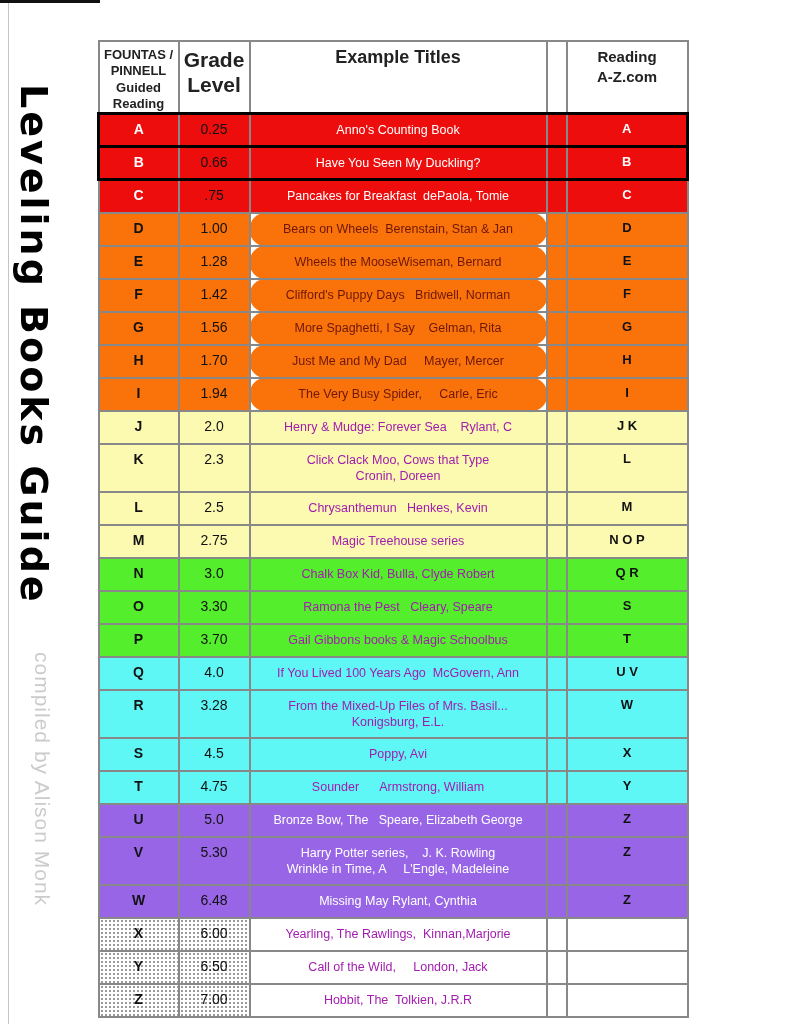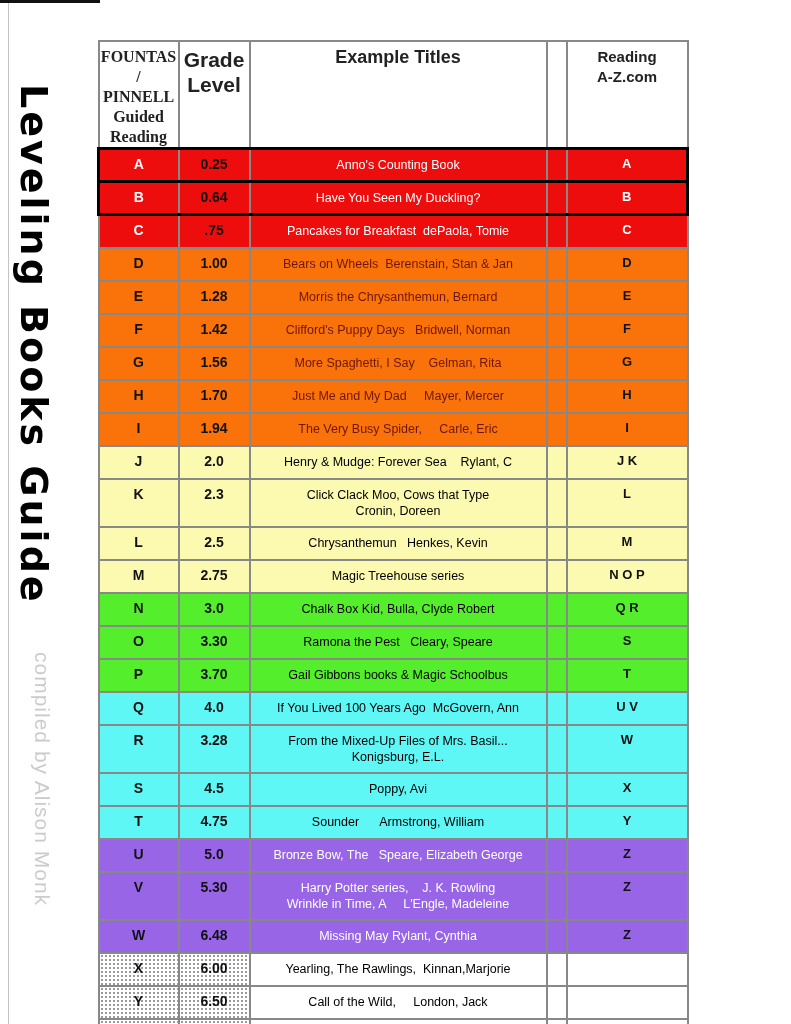--- a/index.html
+++ b/index.html
@@ -21,42 +21,42 @@
   col.c-fp    { width:80px; }
   col.c-grade { width:71px; }
   col.c-title { width:297px; }
   col.c-gap   { width:20px; }
   col.c-az    { width:121px; }
 
   .level-table th, .level-table td { border:2px solid #888; padding:0; overflow:hidden; }
 
   .level-table th { background:#fff; vertical-align:top; color:#222;
                     font-weight:bold; padding-top:5px; }
-  th.h-fp    { font-size:16px; line-height:1.25; white-space:pre-line;font-family:Liberation Serif, serif; }
+  th.h-fp    { font-size:13px; line-height:1.25; white-space:pre-line; }
   th.h-grade { font-size:21px; line-height:1.2; white-space:pre-line; }
   th.h-title { font-size:18px; }
   th.h-az    { font-size:15px; line-height:1.3; white-space:pre-line; }
   th.h-gap   { background:#fff; }
 
   .level-table tr { height:33px; }
   .level-table tr.hdr { height:70px; }
   .level-table tr.tall { height:48px; }
 
   .level-table td { vertical-align:top; text-align:center; }
   td.fp    { font-weight:bold; font-size:14px; padding-top:6px; color:#111; }
-  td.grade { font-weight:bold; font-size:14px; padding-top:6px; color:#111; }
+  td.grade { font-weight:normal; font-size:14px; padding-top:6px; color:#111; }
   td.title-cell { font-size:12.5px; padding-top:7px; line-height:1.3;
-                  white-space:pre-wrap; color:#000000; }
+                  white-space:pre-wrap; color:#a21caf; }
   td.az    { font-weight:bold; font-size:13px; padding-top:6px; color:#111; }
 
   
   tr.band-red td    { background:#ee0d0d; }
   tr.band-red td.fp, tr.band-red td.title-cell, tr.band-red td.az { color:#fff; }
   tr.band-orange td { background:#f9730a; }
-  tr.band-orange td.title-cell { color:#6e1607; }
+  tr.band-orange td.title-cell { color:#6e1607;border-radius:15px; }
   tr.band-yellow td { background:#fcf9b0; }
   tr.band-green td  { background:#55ee2c; }
   tr.band-cyan td   { background:#5ff6f6; }
   tr.band-purple td { background:#9765e6; }
   tr.band-purple td.title-cell { color:#fff;margin-left:6px; }
   tr.band-dotted td { background:#fff; }
   tr.band-dotted td.fp, tr.band-dotted td.grade {
       background-color:#fff;
       background-image:radial-gradient(#9a9a9a 0.8px, transparent 0.9px);
       background-size:4px 4px; }
@@ -100,21 +100,21 @@
 
   <tr class="band-red outlined">
       <td class="fp">A</td>
       <td class="grade">0.25</td>
       <td class="title-cell">Anno's Counting Book</td>
       <td class="gap"></td>
       <td class="az">A</td>
     </tr>
       <tr class="band-red outlined">
       <td class="fp">B</td>
-      <td class="grade">0.64</td>
+      <td class="grade">0.66</td>
       <td class="title-cell">Have You Seen My Duckling?</td>
       <td class="gap"></td>
       <td class="az">B</td>
     </tr>
       <tr class="band-red">
       <td class="fp">C</td>
       <td class="grade">.75</td>
       <td class="title-cell">Pancakes for Breakfast  dePaola, Tomie</td>
       <td class="gap"></td>
       <td class="az">C</td>
@@ -122,21 +122,21 @@
       <tr class="band-orange">
       <td class="fp">D</td>
       <td class="grade">1.00</td>
       <td class="title-cell">Bears on Wheels  Berenstain, Stan &amp; Jan</td>
       <td class="gap"></td>
       <td class="az">D</td>
     </tr>
       <tr class="band-orange">
       <td class="fp">E</td>
       <td class="grade">1.28</td>
-      <td class="title-cell">Morris the Chrysanthemun, Bernard</td>
+      <td class="title-cell">Wheels the MooseWiseman, Bernard</td>
       <td class="gap"></td>
       <td class="az">E</td>
     </tr>
       <tr class="band-orange">
       <td class="fp">F</td>
       <td class="grade">1.42</td>
       <td class="title-cell">Clifford's Puppy Days   Bridwell, Norman</td>
       <td class="gap"></td>
       <td class="az">F</td>
     </tr>

